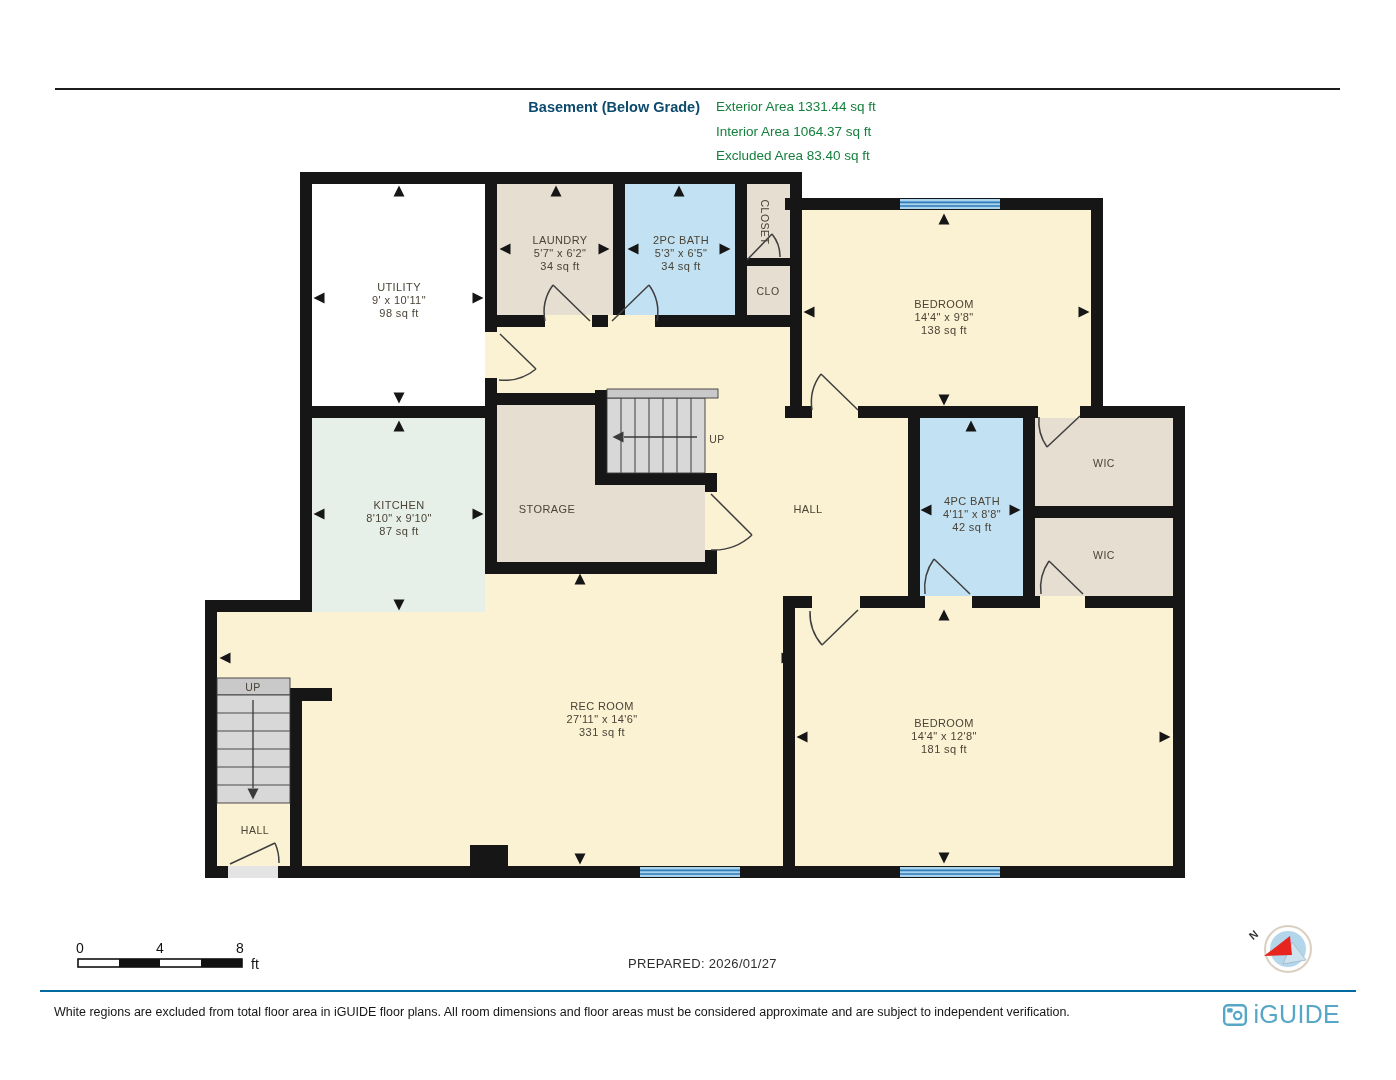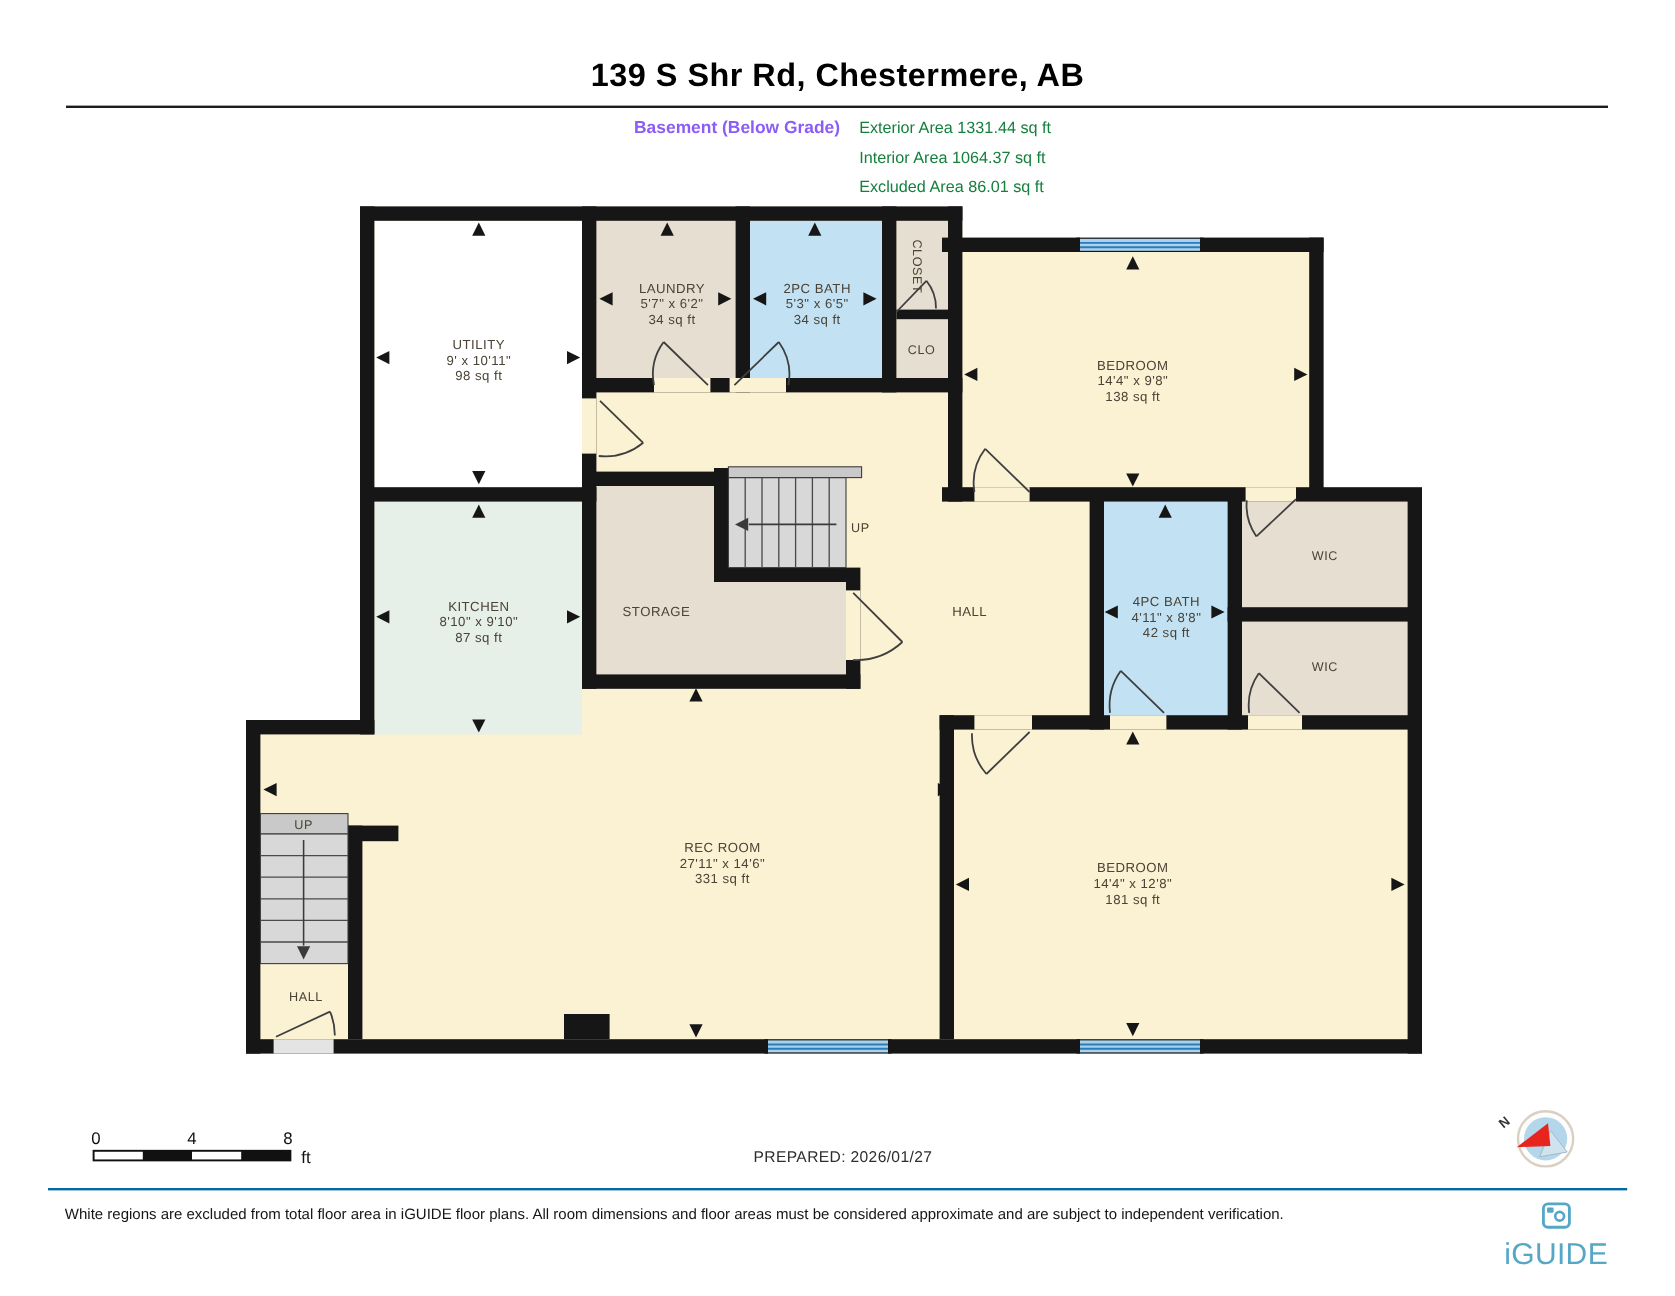--- a/index.html
+++ b/index.html
@@ -2,48 +2,47 @@
 <html><head>
 <meta charset="utf-8">
 <style>
   html,body{margin:0;padding:0;background:#fff;}
   .page{position:relative;width:1396px;height:1080px;background:#ffffff;
         font-family:"Liberation Sans",sans-serif;overflow:hidden;}
   .title{position:absolute;top:48px;left:0;width:100%;text-align:center;
          font-size:27px;font-weight:bold;color:#000;letter-spacing:.4px;}
   .rule{position:absolute;top:88px;left:55px;width:1285px;height:2px;background:#1c1c1c;}
   .floorlabel{position:absolute;top:99px;left:360px;width:340px;text-align:right;
-              font-weight:bold;font-size:14.5px;color:#8b5cf6;}
+              font-weight:bold;font-size:14.5px;color:#0c4a6e;}
   .areas{position:absolute;top:99px;left:716px;font-size:13.5px;color:#15803d;}
   .areas div{height:24.5px;}
   svg.plan{position:absolute;left:0;top:0;}
   .rl{font-family:"Liberation Sans",sans-serif;font-size:11px;fill:#4a4336;
       text-anchor:middle;letter-spacing:.4px;}
   .rs{font-family:"Liberation Sans",sans-serif;font-size:10.5px;fill:#4a4336;
       text-anchor:middle;letter-spacing:.5px;}
   .sb{font-family:"Liberation Sans",sans-serif;font-size:14px;fill:#111;text-anchor:middle;}
   .prep{font-family:"Liberation Sans",sans-serif;font-size:13px;fill:#2e2e2e;letter-spacing:.3px;}
   .footer{position:absolute;top:990px;left:40px;width:1316px;border-top:2px solid #0369a1;
           padding-top:10px;display:flex;justify-content:space-between;align-items:flex-start;}
   .disclaimer{font-size:12.5px;color:#151515;padding-left:14px;padding-top:3px;}
-  .brand{display:flex;align-items:center;gap:5px;padding-right:16px;margin-top:-2px;flex-direction:column;}
+  .brand{display:flex;align-items:center;gap:5px;padding-right:16px;margin-top:-2px;}
   .brand-text{font-size:25px;color:#55a7c5;letter-spacing:.3px;}
 </style>
 </head>
 <body>
 
 <div class="page">
 
-  <div class="title">139 S Shr Rd, Chestermere, AB</div>
   <div class="rule"></div>
   <div class="floorlabel">Basement (Below Grade)</div>
   <div class="areas">
     <div>Exterior Area 1331.44 sq ft</div>
     <div>Interior Area 1064.37 sq ft</div>
-    <div>Excluded Area 86.01 sq ft</div>
+    <div>Excluded Area 83.40 sq ft</div>
   </div>
 
   <svg class="plan" width="1396" height="1080" viewBox="0 0 1396 1080">
     <defs>
       <polygon id="arr" points="0,-6.5 5.5,4.5 -5.5,4.5"></polygon>
     </defs>
 
     <g>
       <polygon points="300,172 802,172 802,198 1103,198 1103,412 1185,412 1185,878 205,878 205,600 300,600" fill="#FBF1D3"></polygon>
       <rect x="312" y="184" width="173" height="222" fill="#FFFFFF"></rect>

